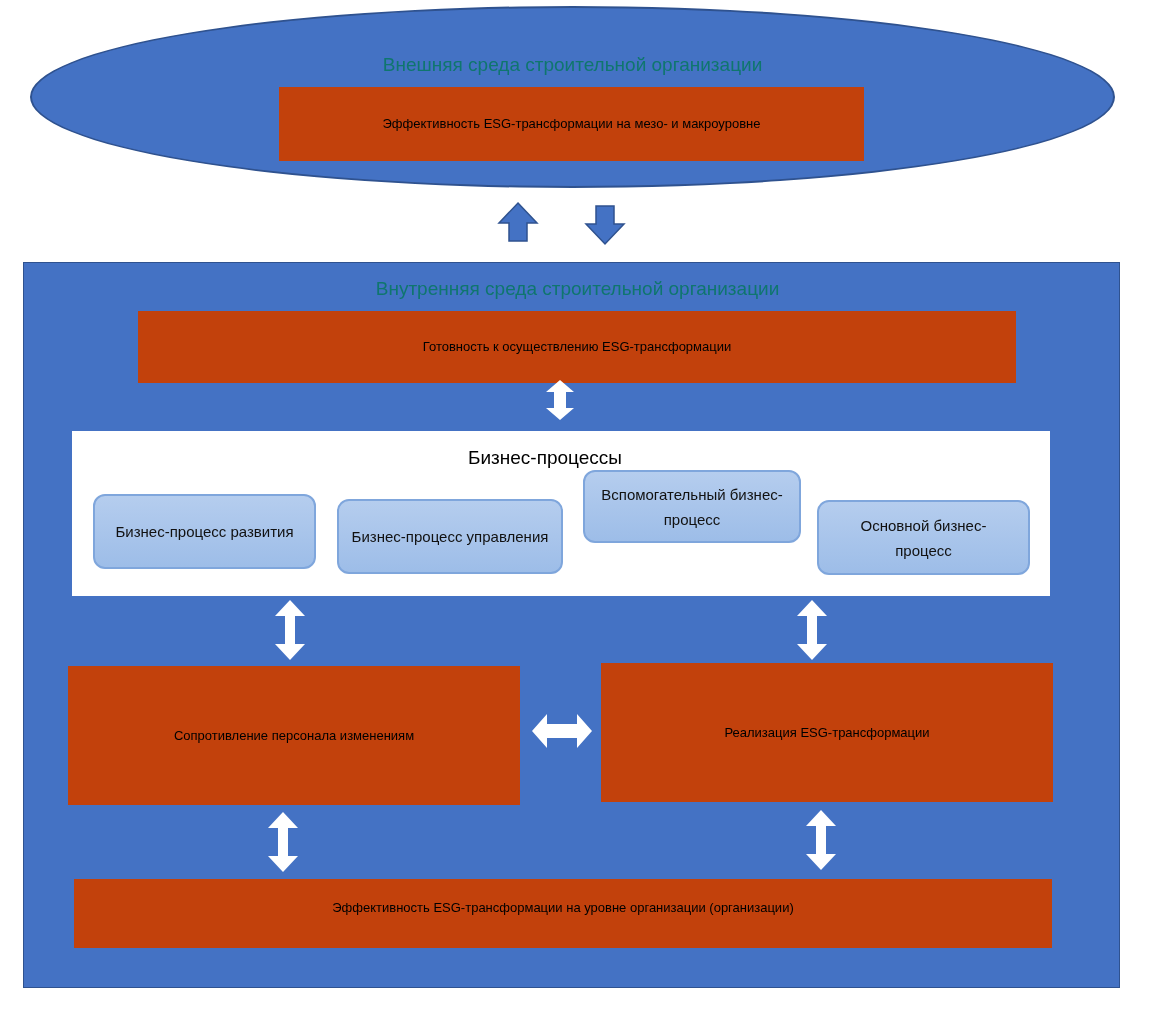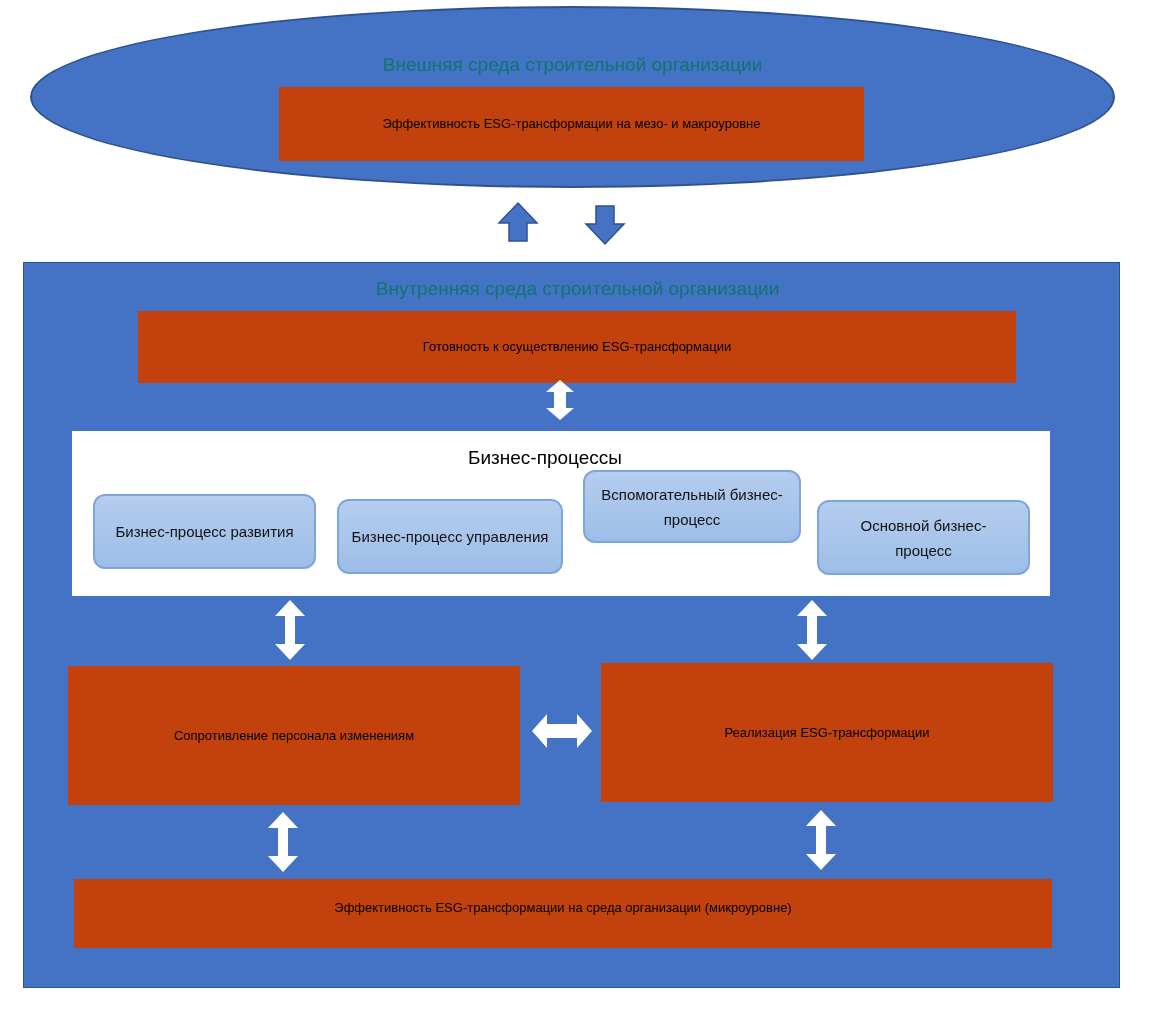--- a/index.html
+++ b/index.html
@@ -64,13 +64,13 @@
 
 <div class="abs wbox" style="left:601px; top:663px; width:452px; height:139px; padding:7px 20px;">Реализация ESG-трансформации</div>
 
 <svg class="arrow" style="left:267px; top:812px;" width="32" height="60">
   <polygon points="16,0 31,16 21,16 21,44 31,44 16,60 1,44 11,44 11,16 1,16" fill="#ffffff"></polygon>
 </svg>
 <svg class="arrow" style="left:805px; top:810px;" width="32" height="60">
   <polygon points="16,0 31,16 21,16 21,44 31,44 16,60 1,44 11,44 11,16 1,16" fill="#ffffff"></polygon>
 </svg>
 
-<div class="abs wbox" style="left:74px; top:879px; width:978px; height:69px; align-items:flex-start; padding-top:14px;">Эффективность ESG-трансформации на среда организации (микроуровне)</div>
+<div class="abs wbox" style="left:74px; top:879px; width:978px; height:69px; align-items:flex-start; padding-top:14px;">Эффективность ESG-трансформации на уровне организации (организации)</div>
 
 </body></html>

